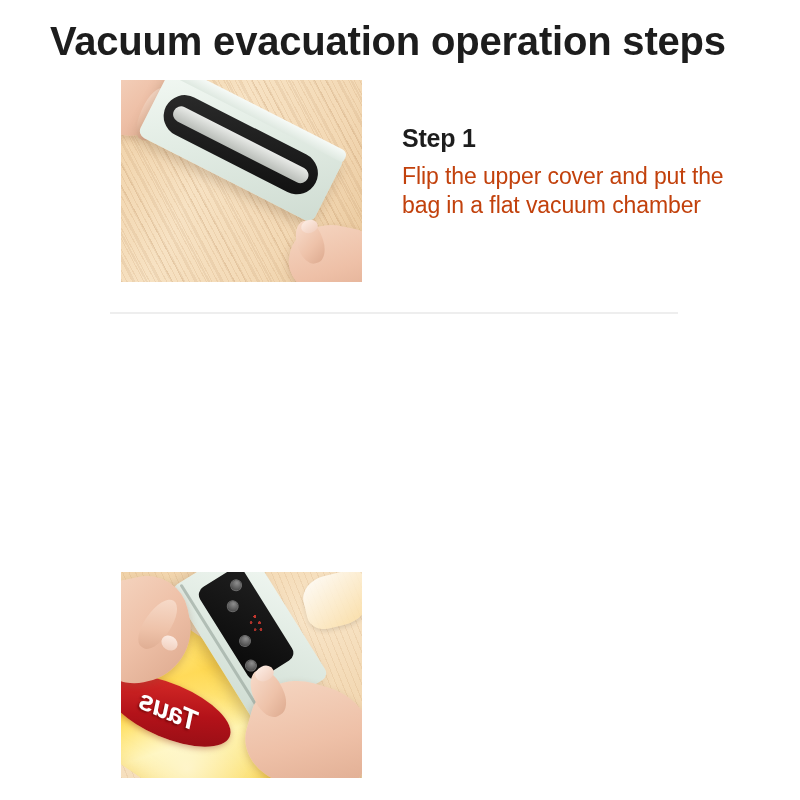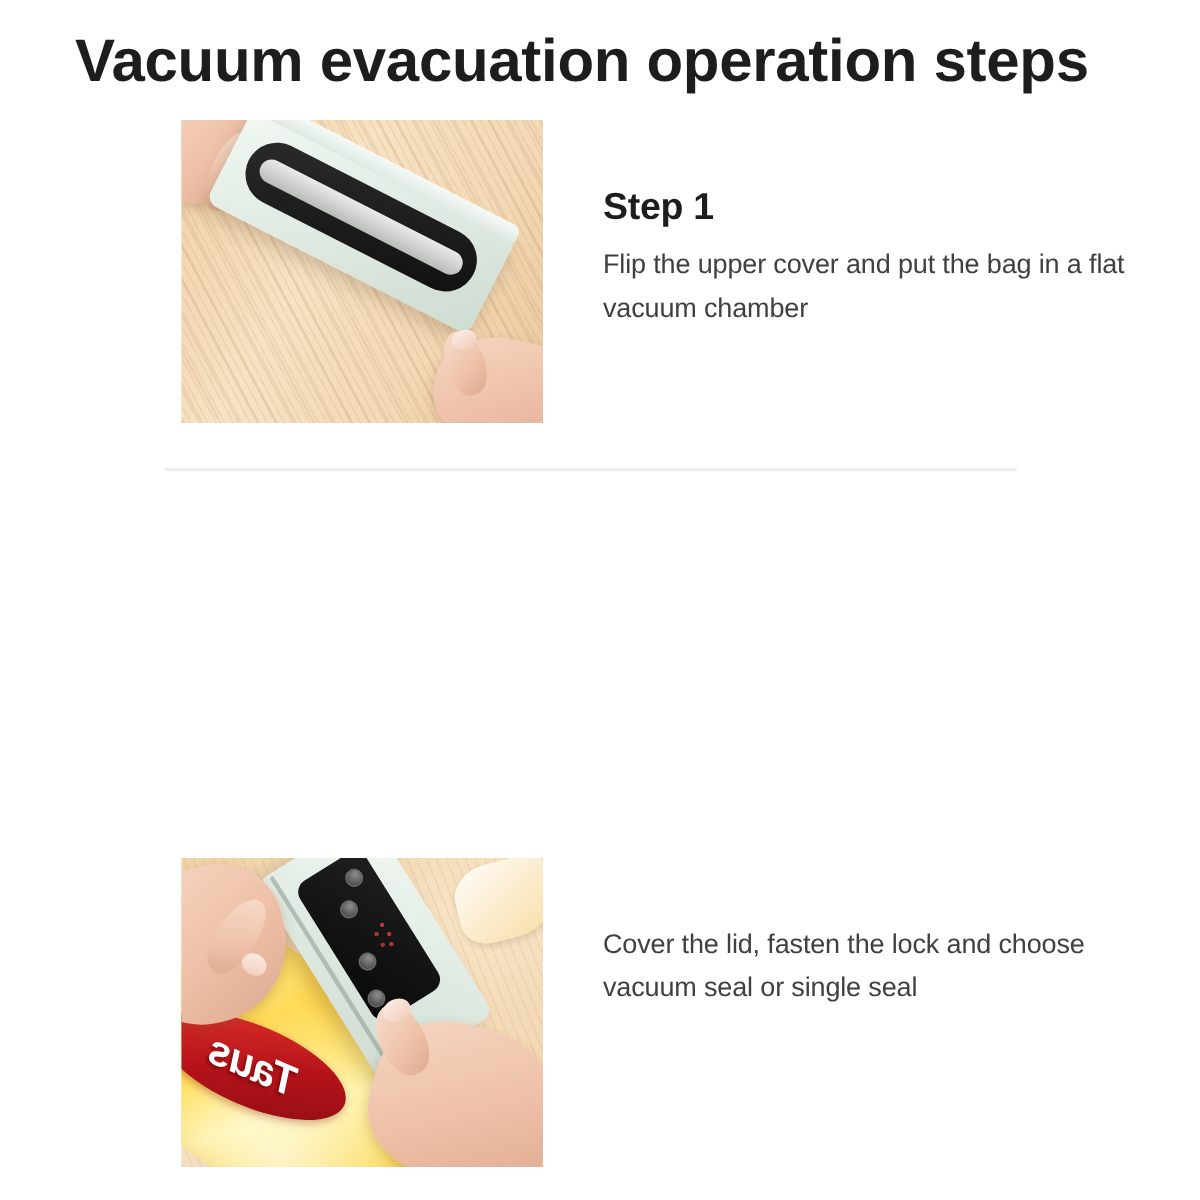--- a/index.html
+++ b/index.html
@@ -257,22 +257,22 @@
 
   .step-title {
     font-size: 25px;
     font-weight: bold;
     color: #1d1d1d;
     line-height: 30px;
     margin-bottom: 9px;
     letter-spacing: -0.2px;
   }
   .step-desc {
-    font-size: 18px;
-    color: #404040;
+    font-size: 23px;
+    color: #c2410c;
     line-height: 29px;
     letter-spacing: -0.1px;
   }
 </style>
 </head>
 <body>
 
 <div class="page-title">Vacuum evacuation operation steps</div>
 
 <div class="steps">
@@ -334,21 +334,20 @@
       <div class="hand" style="left:-34px; top:6px; width:104px; height:104px; border-radius:46% 40% 52% 44%; transform:rotate(-12deg);"></div>
       <div class="finger" style="left:24px; top:24px; width:26px; height:56px; transform:rotate(34deg);"></div>
       <div class="nail" style="left:40px; top:64px; width:17px; height:14px; transform:rotate(32deg);"></div>
 
       <div class="hand" style="left:126px; top:112px; width:124px; height:104px; border-radius:42% 46% 36% 40%; transform:rotate(16deg);"></div>
       <div class="finger" style="left:132px; top:96px; width:30px; height:50px; transform:rotate(-26deg);"></div>
       <div class="nail" style="left:134px; top:94px; width:19px; height:15px; transform:rotate(-24deg);"></div>
     </div>
 
     <div class="text-col t2">
-      <div class="step-desc">Cover the lid, fasten the lock and choose vacuum seal or single seal</div>
     </div>
 
   </div>
 
   <div class="step-row r3">
 
     
 
     
   </div>

